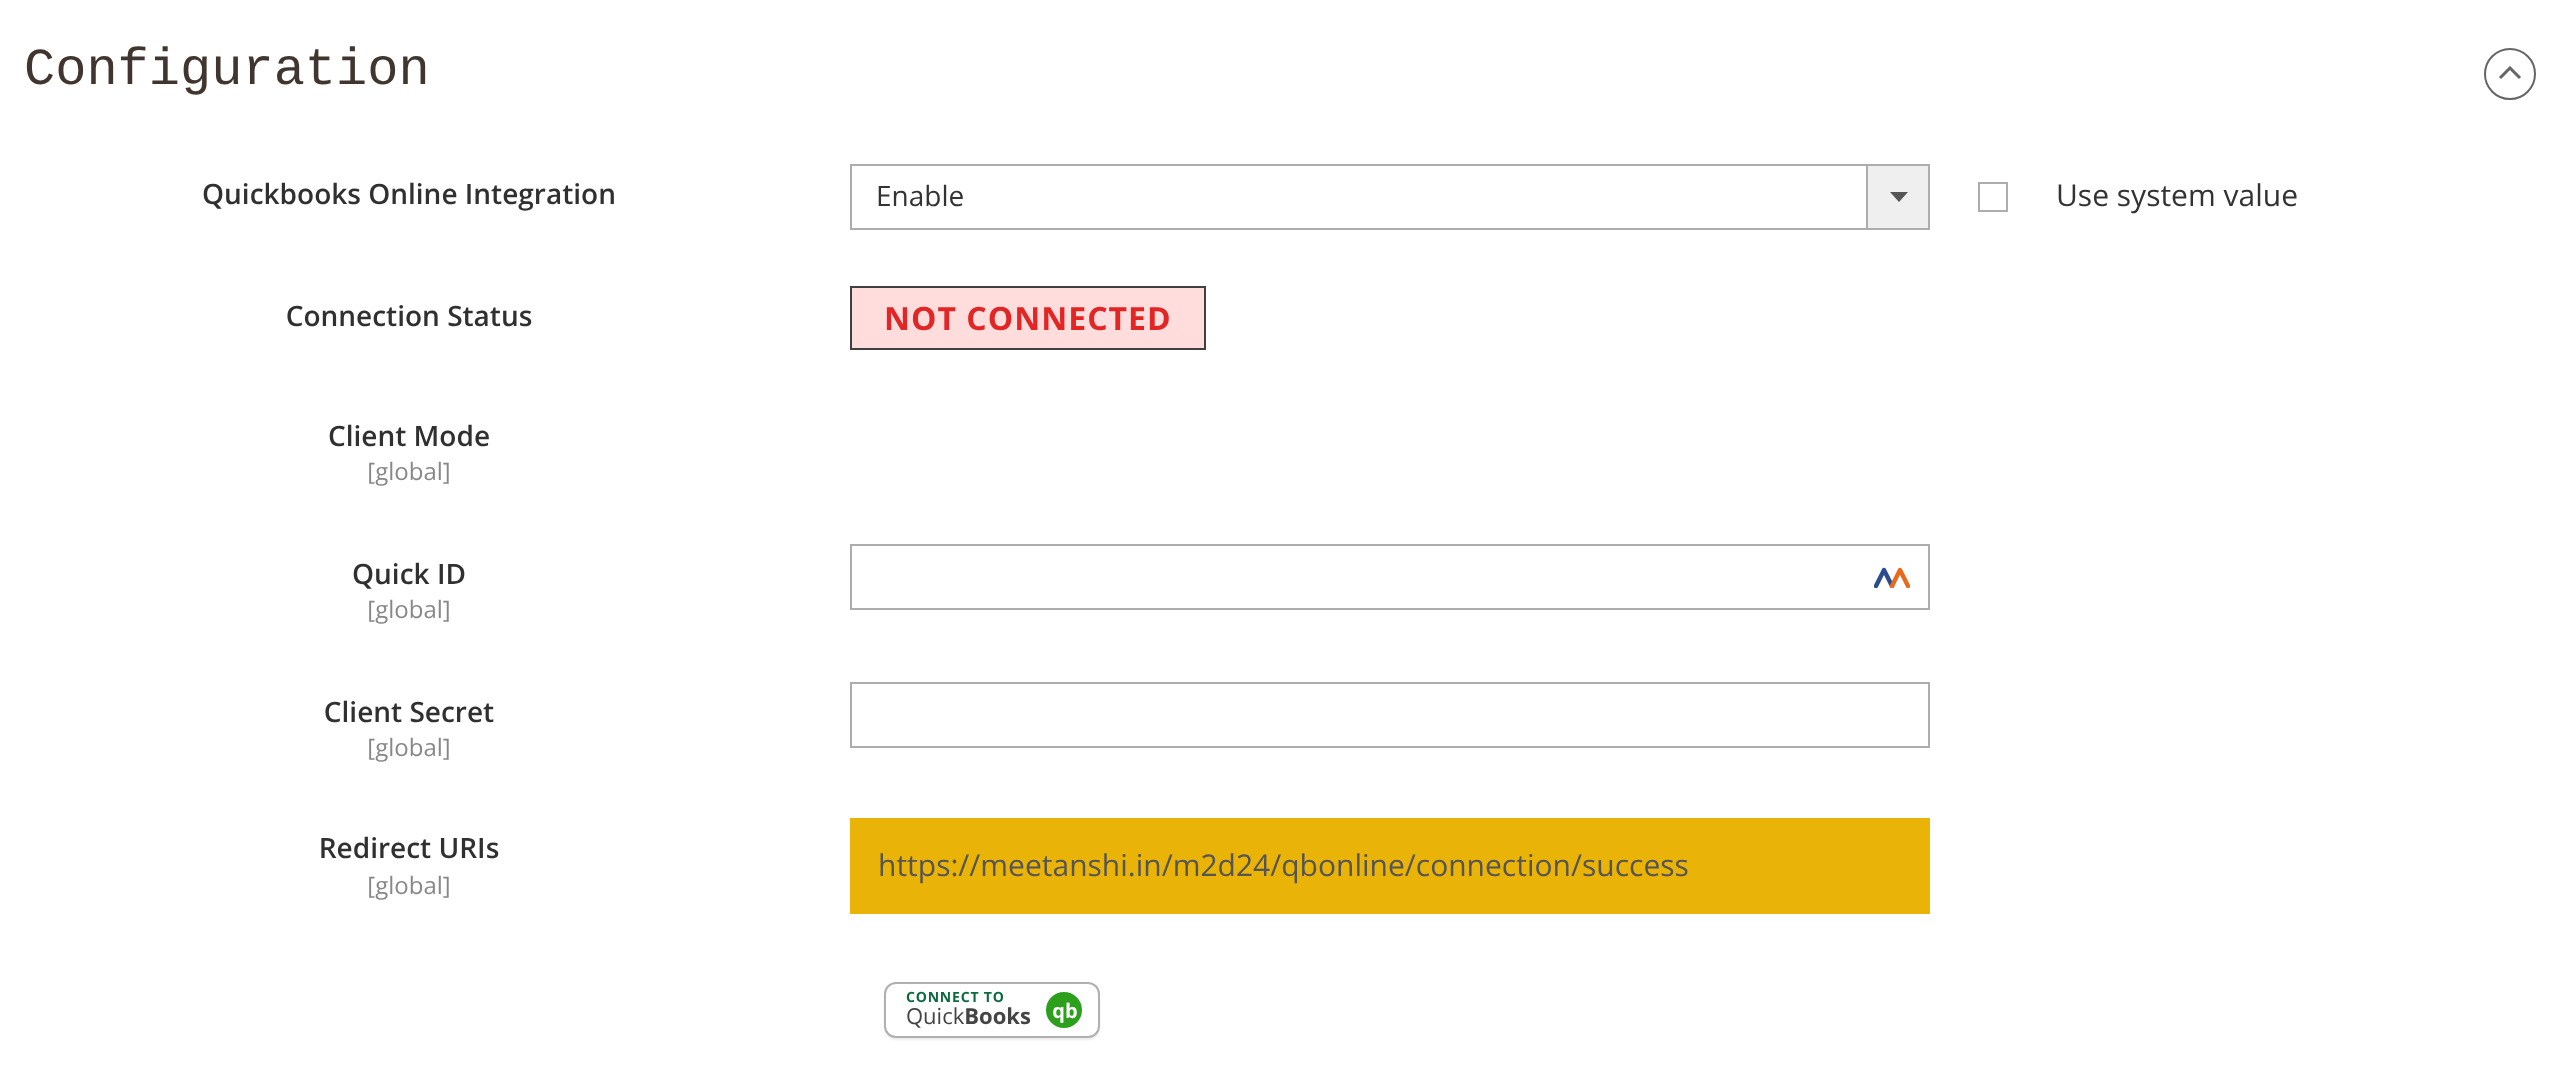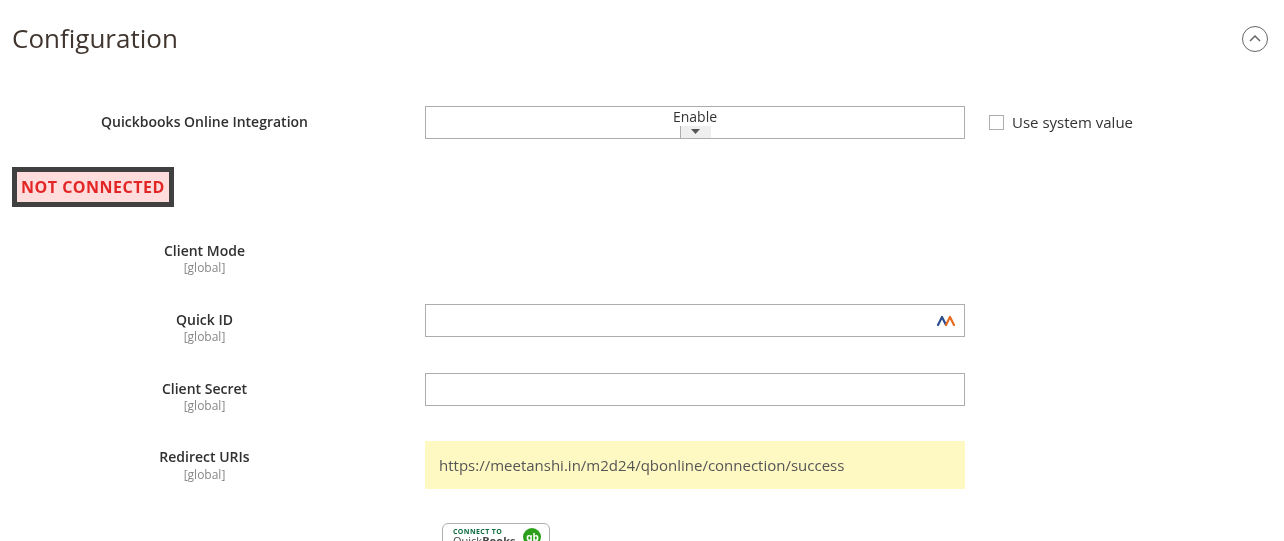--- a/index.html
+++ b/index.html
@@ -15,22 +15,23 @@
       padding: 0;
     }
     .page-container {
       width: 1284px;
       padding: 20px 12px 30px 12px;
       position: relative;
     }
     .page-header {
       display: flex;
       justify-content: space-between;
-      align-items: center;
-      margin-bottom: 50px;
+      align-items: flex-end;
+      margin-bottom: 32px;
+      font-family: Liberation Mono, monospace;
     }
     .page-title {
       font-size: 26px;
       font-weight: 400;
       color: #41362f;
     }
     .collapse-toggle {
       width: 26px;
       height: 26px;
       border: 1.5px solid #666;
@@ -79,21 +80,20 @@
       align-items: center;
     }
     .select-wrapper {
       position: relative;
       width: 100%;
       height: 33px;
       border: 1px solid #adadad;
       background: #fff;
       display: flex;
       align-items: center;
-      flex-direction: column;
     }
     .select-value {
       flex: 1;
       padding: 0 12px;
       font-size: 14px;
       color: #333;
     }
     .select-arrow {
       width: 31px;
       height: 100%;
@@ -102,26 +102,26 @@
       display: flex;
       align-items: center;
       justify-content: center;
     }
     .select-arrow svg {
       width: 9px;
       height: 6px;
     }
     .status-badge {
       display: inline-block;
-      border: 5px solid #404040;
+      border: 1px solid #404040;
       background: #fdd;
       color: #e22626;
       font-weight: 700;
       font-size: 16px;
-      padding: 4px 4px;
+      padding: 4px 16px;
       letter-spacing: 0.5px;
     }
     .text-input {
       width: 100%;
       height: 33px;
       border: 1px solid #adadad;
       padding: 0 12px;
       font-size: 14px;
       color: #333;
       font-family: inherit;
@@ -135,31 +135,31 @@
       right: 10px;
       top: 50%;
       transform: translateY(-50%);
       display: flex;
       align-items: center;
       pointer-events: none;
     }
     .readonly-field {
       width: 100%;
       min-height: 48px;
-      background: #fef9c3;
+      background: #eab308;
       border: none;
       padding: 14px 14px;
       font-size: 15px;
       color: #555;
       word-break: break-all;
     }
     .checkbox-wrap {
       display: flex;
       align-items: center;
-      gap: 8px;
+      gap: 24px;
     }
     .checkbox {
       width: 15px;
       height: 15px;
       border: 1px solid #adadad;
       background: #fff;
       cursor: pointer;
     }
     .checkbox-label {
       font-size: 15px;
@@ -242,20 +242,23 @@
     </div>
     <div class="extra-col">
       <div class="checkbox-wrap">
         <div class="checkbox"></div>
         <span class="checkbox-label">Use system value</span>
       </div>
     </div>
   </div>
 
   <div class="form-row">
+    <div class="label-col">
+      <span class="label-main">Connection Status</span>
+    </div>
     <div class="field-col">
       <span class="status-badge">NOT CONNECTED</span>
     </div>
   </div>
 
   <div class="form-row">
     <div class="label-col">
       <span class="label-main">Client Mode</span>
       <span class="label-scope">[global]</span>
     </div>

